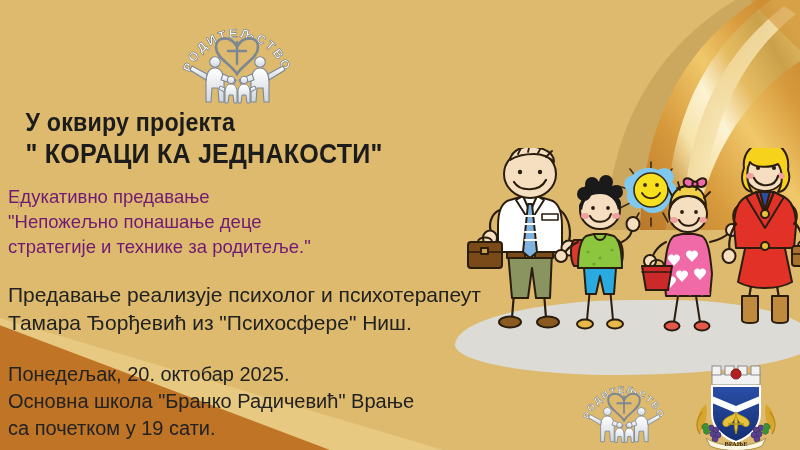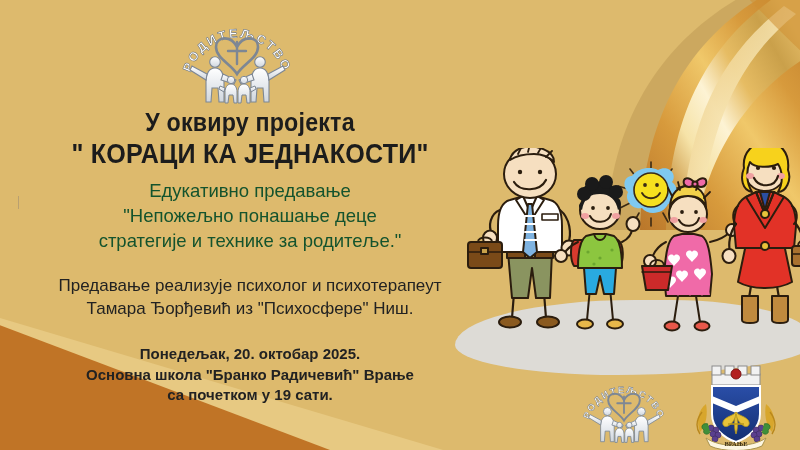--- a/index.html
+++ b/index.html
@@ -32,43 +32,43 @@
   .ground{
     position:absolute;left:455px;top:300px;width:360px;height:75px;
     background:#dcdcdc;
     border-radius:50% 40% 55% 45% / 60% 55% 45% 40%;
     opacity:.95;
   }
   
   .ribbon{position:absolute;right:0;top:0;width:230px;height:230px;}
   
   .text-col{
-    position:absolute;left:0;top:108px;width:500px;
-    text-align:center;color:#1c1c1c;
+    position:absolute;left:8px;top:108px;width:500px;
+    text-align:left;color:#1c1c1c;
   }
   .title1{
     font-size:25px;font-weight:bold;line-height:1.18;
     letter-spacing:.2px;
     font-family:"Liberation Sans Narrow","Liberation Sans",sans-serif;
     transform:scaleX(.93);transform-origin:center;
   }
   .title2{
     font-size:27px;font-weight:bold;line-height:1.18;margin-top:1px;
     letter-spacing:.2px;
     font-family:"Liberation Sans Narrow","Liberation Sans",sans-serif;
     transform:scaleX(.93);transform-origin:center;
   }
   .sub{
-    margin-top:9px;font-size:18.5px;line-height:1.33;font-weight:400;color:#14532d;
+    margin-top:15px;font-size:18.5px;line-height:1.33;font-weight:400;color:#701a75;
   }
   .para{
-    margin-top:22px;font-size:17px;line-height:1.33;font-weight:400;color:#222;
+    margin-top:22px;font-size:21px;line-height:1.33;font-weight:400;color:#222;
   }
   .para2{
-    margin-top:24px;font-size:15px;line-height:1.36;font-weight:700;color:#222;
+    margin-top:24px;font-size:20px;line-height:1.36;font-weight:400;color:#222;
   }
   .tick{
     position:absolute;left:18px;top:196px;width:1px;height:13px;background:#b9a070;
   }
   
   .logo-top{position:absolute;left:176px;top:2px;width:122px;height:108px;}
   .logo-bottom{position:absolute;left:578px;top:366px;width:92px;height:82px;}
   .crest{position:absolute;left:692px;top:362px;width:88px;height:88px;}
   
   .family{position:absolute;left:466px;top:148px;width:334px;height:200px;}

